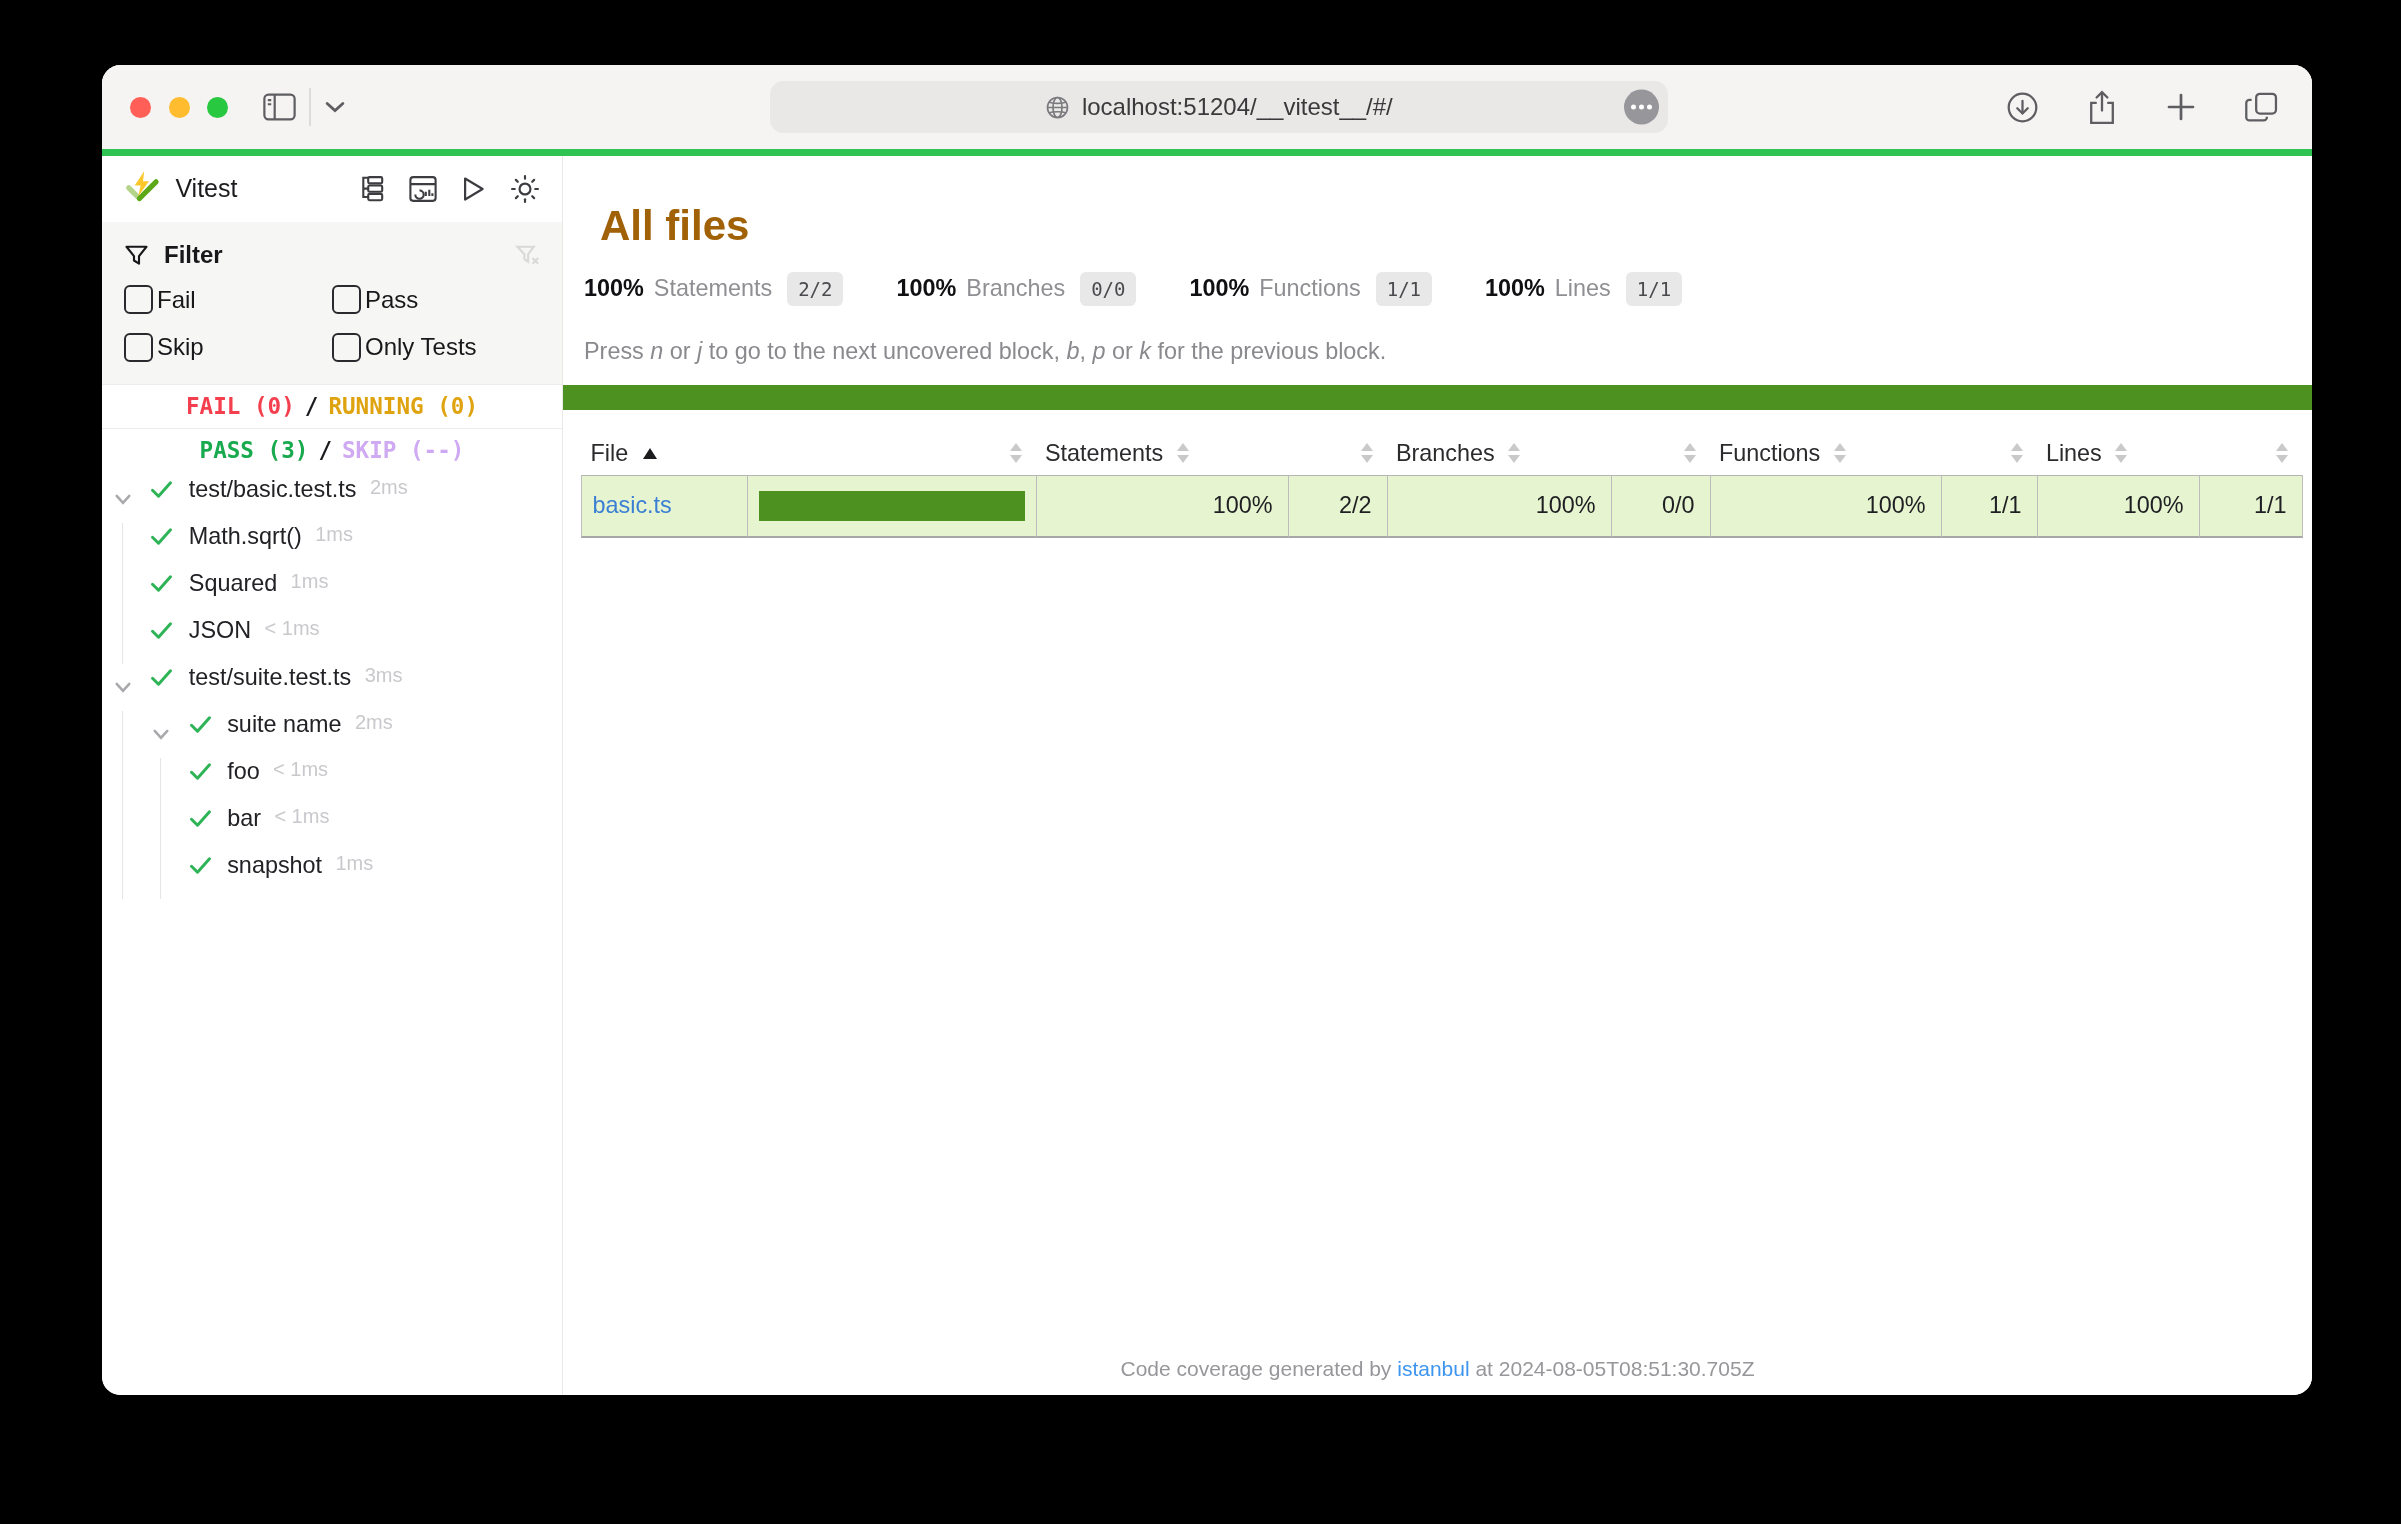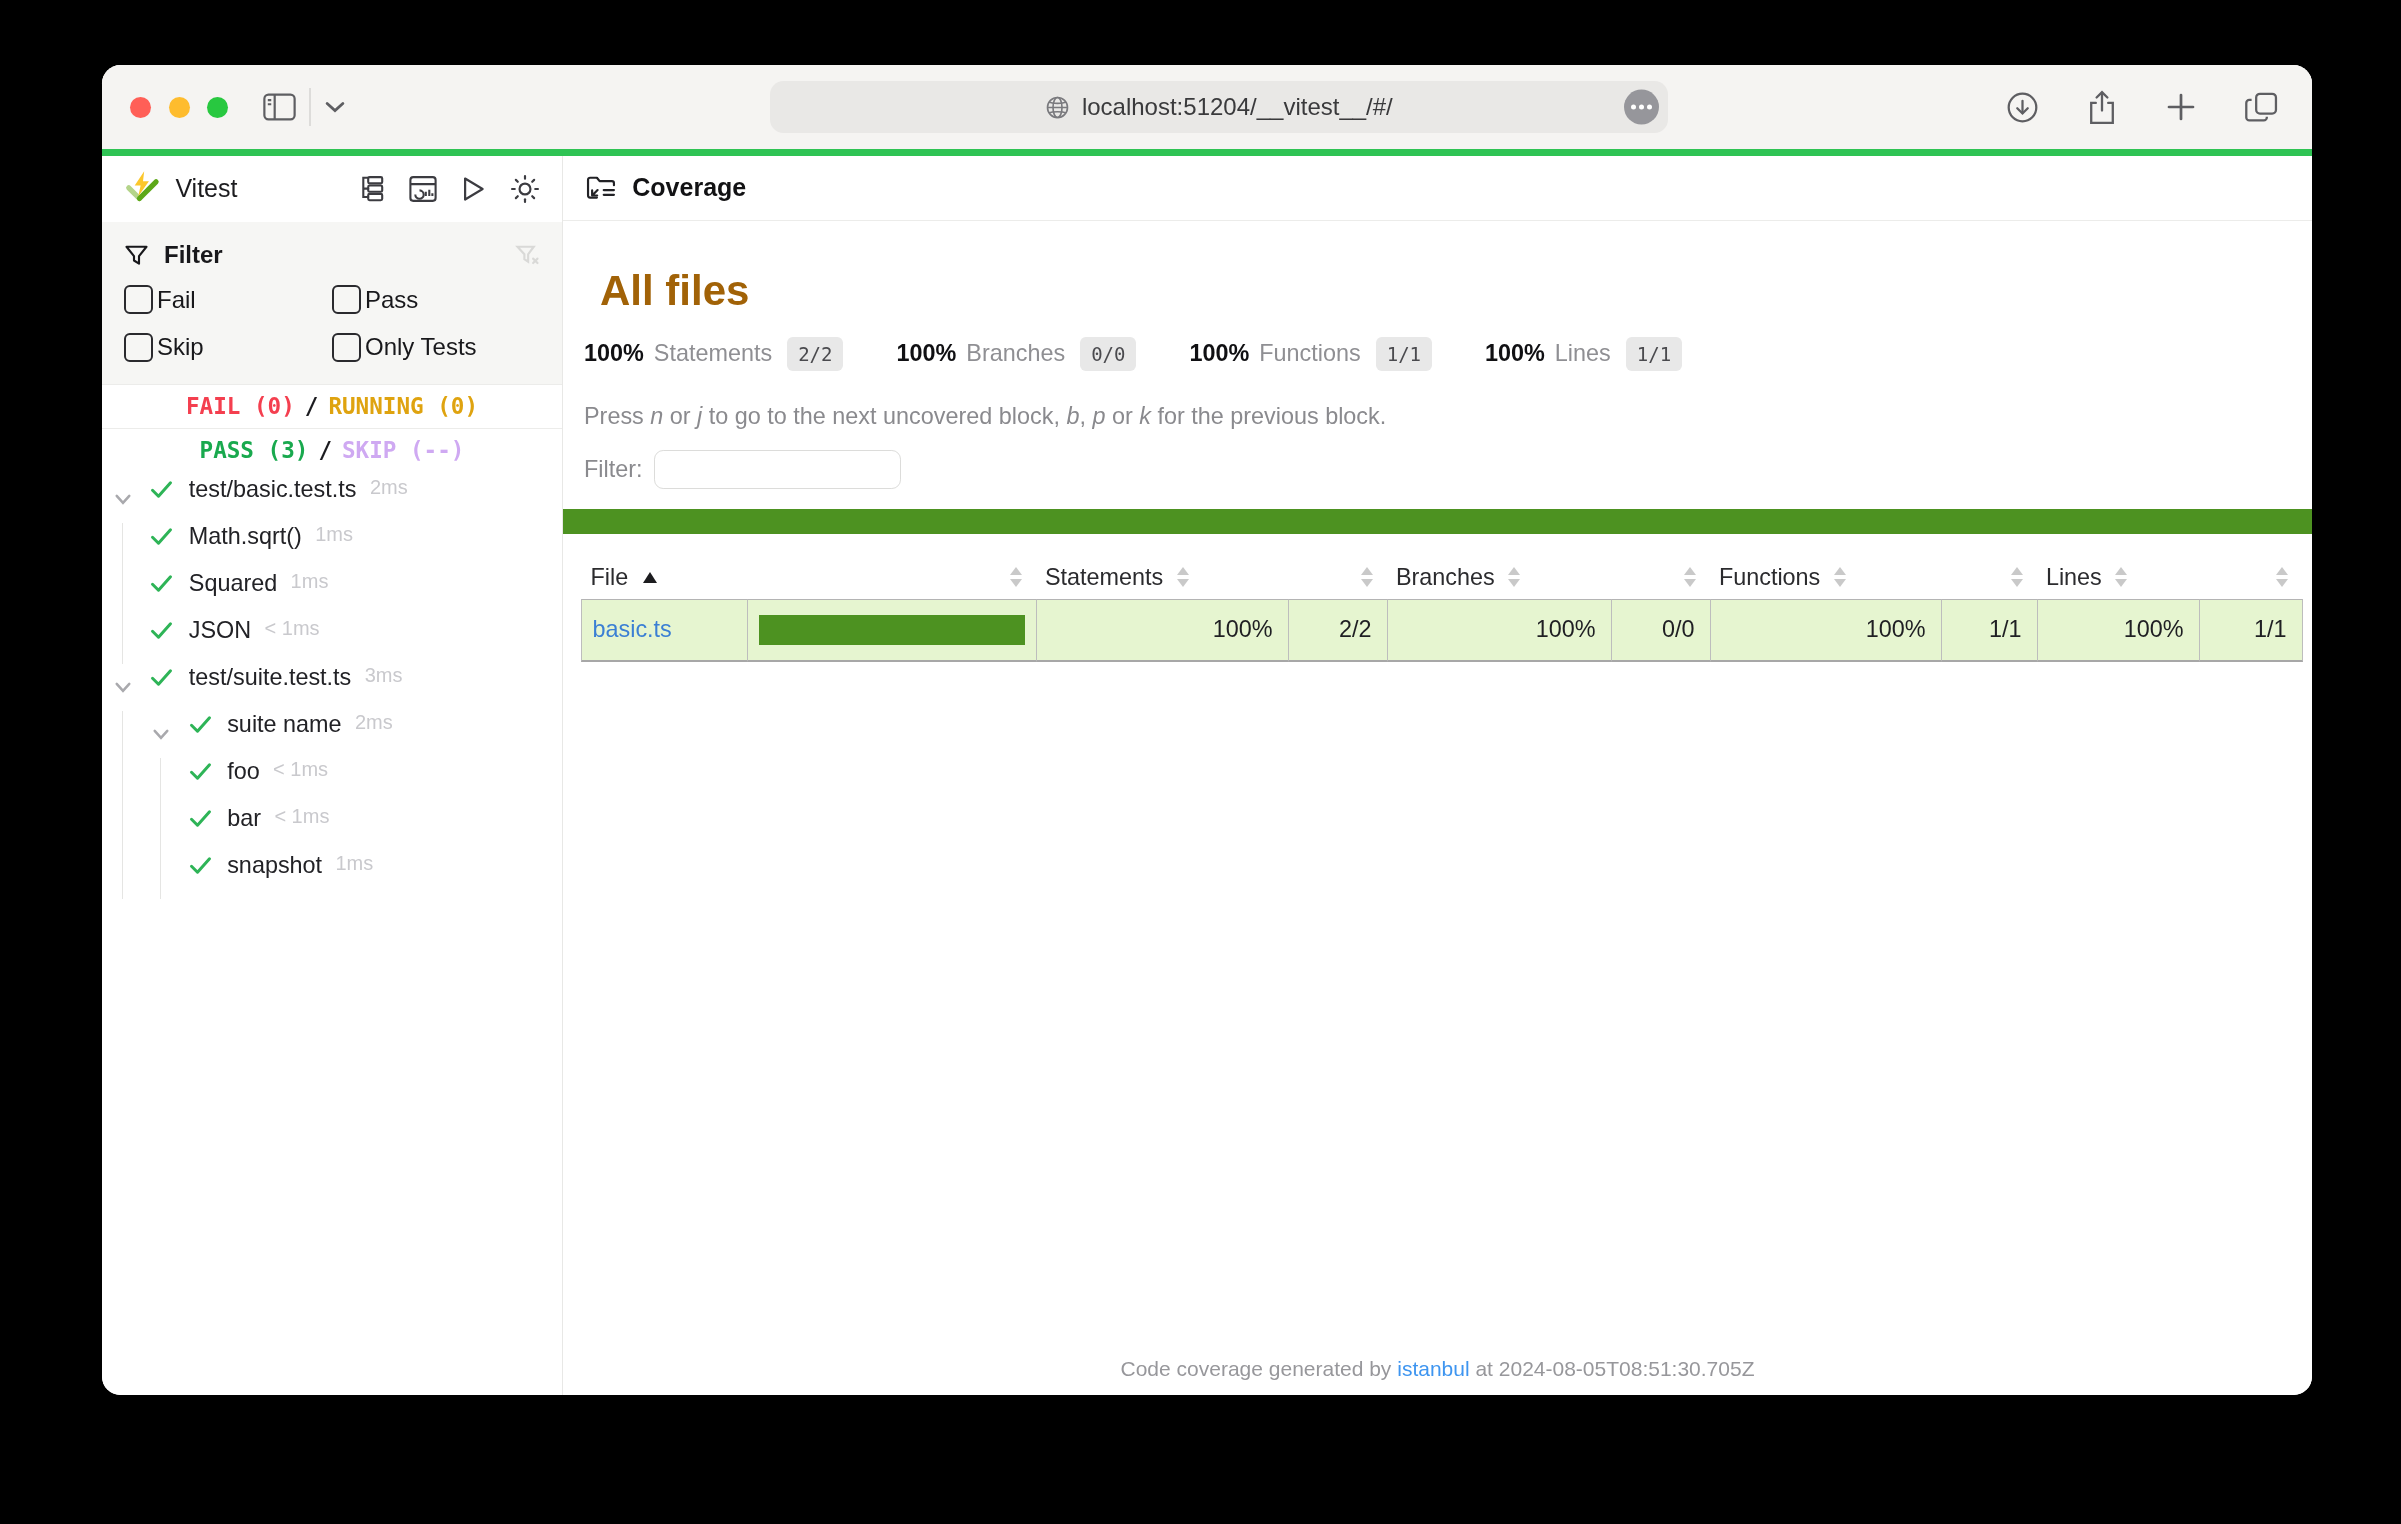--- a/index.html
+++ b/index.html
@@ -393,31 +393,20 @@
                 <polyline points="3,9.5 7,13.5 15,4.5"></polyline>
               </svg>
             </span>
             <span class="t-label">snapshot</span>
             <span class="t-dur">1ms</span>
           </div>
         </div>
     </div>
 
     <div class="main">
-      <div class="main-header">
-        <span>
-          <svg width="30" height="28" viewBox="0 0 22 20" fill="none" stroke="#222226" stroke-width="1.6" stroke-linecap="round" stroke-linejoin="round">
-            <path d="M8 17 H3 A1.5 1.5 0 0 1 1.5 15.5 V4 A1.5 1.5 0 0 1 3 2.5 H8 L10 5 H19 A1.5 1.5 0 0 1 20.5 6.5 V8"></path>
-            <line x1="13" y1="11.5" x2="20.5" y2="11.5"></line>
-              <line x1="13" y1="15" x2="20.5" y2="15"></line>
-            <path d="M8.5 11.5 L4.5 15.5 M4.5 11.8 V15.5 H8.2"></path>
-          </svg>
-        </span>
-        <span>Coverage</span>
-      </div>
 
       <div class="main-body">
         <div class="content">
           <h1 class="all-files">All files</h1>
           <div class="stats" id="stats-row">
               <div class="stat">
                 <b>100%</b>
                 <span class="lbl">Statements</span>
                 <span class="badge">2/2</span>
               </div>
@@ -431,24 +420,20 @@
                 <span class="lbl">Functions</span>
                 <span class="badge">1/1</span>
               </div>
               <div class="stat">
                 <b>100%</b>
                 <span class="lbl">Lines</span>
                 <span class="badge">1/1</span>
               </div>
             </div>
           <div class="hint" id="hint-line"><span>Press </span><i>n</i><span> or </span><i>j</i><span> to go to the next uncovered block, </span><i>b</i><span>, </span><i>p</i><span> or </span><i>k</i><span> for the previous block.</span></div>
-          <div class="filter-line">
-            <span>Filter:</span>
-            <input class="filter-input" type="text" value="" style="">
-          </div>
         </div>
 
         <div class="status-strip" style="background: rgb(77, 146, 33);"></div>
 
         <div class="table-wrap">
           <div class="ctable">
             <div class="tgrid thead" id="table-head">
                 <div class="th th-file">
                   <span>File</span>
                   <span class="sort-asc"></span>

